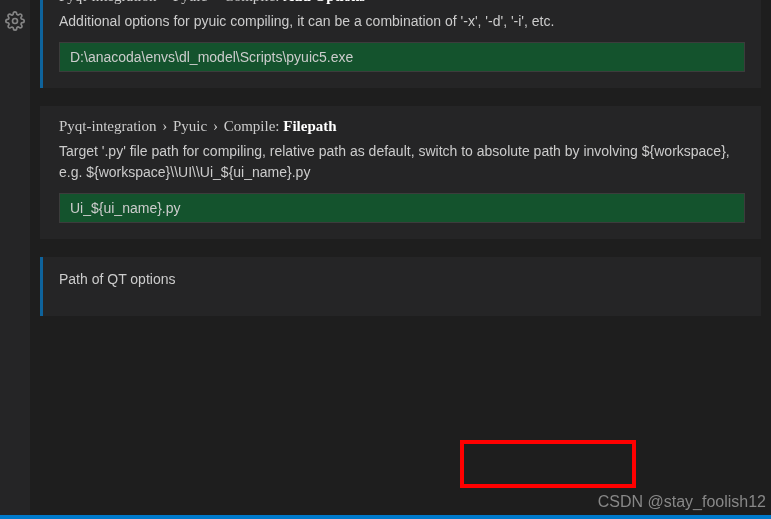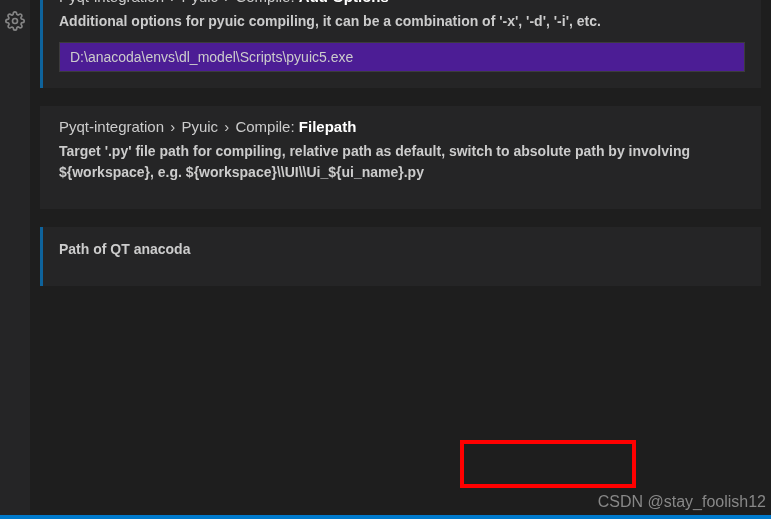--- a/index.html
+++ b/index.html
@@ -49,44 +49,44 @@
       border-left: 3px solid transparent;
     }
     .setting-item.modified {
       border-left: 3px solid #0e639c;
     }
     .setting-title {
       font-size: 15px;
       margin-bottom: 6px;
       font-weight: 600;
       color: #e7e7e7;
+      font-family: Liberation Serif, serif;
     }
     .setting-title .breadcrumb {
       color: #cccccc;
       font-weight: normal;
     }
     .setting-title .chevron {
       color: #cccccc;
       font-weight: normal;
       margin: 0 2px;
     }
     .setting-title .leaf {
       color: #ffffff;
       font-weight: 700;
     }
     .setting-description {
       color: #cccccc;
       font-size: 14px;
       line-height: 1.5;
       margin-bottom: 10px;
-      font-weight: bold;
     }
     .setting-input {
       width: 100%;
-      background: #4c1d95;
+      background: #14532d;
       border: 1px solid #3c3c3c;
       color: #cccccc;
       padding: 6px 10px;
       font-size: 14px;
       font-family: inherit;
       outline: none;
     }
     .highlight-box {
       position: absolute;
       border: 4px solid #ff0000;
@@ -150,24 +150,27 @@
   <div class="setting-item">
     <div class="setting-title">
       <span class="breadcrumb">Pyqt-integration</span>
       <span class="chevron">›</span>
       <span class="breadcrumb">Pyuic</span>
       <span class="chevron">›</span>
       <span class="breadcrumb">Compile</span><span class="breadcrumb">: </span>
       <span class="leaf">Filepath</span>
     </div>
     <div class="setting-description">Target '.py' file path for compiling, relative path as default, switch to absolute path by involving ${workspace}, e.g. ${workspace}\\UI\\Ui_${ui_name}.py</div>
+    <div class="input-wrapper">
+      <input type="text" class="setting-input" value="Ui_${ui_name}.py" style="">
+    </div>
   </div>
 
   <div class="setting-item modified">
-    <div class="setting-description">Path of QT anacoda</div>
+    <div class="setting-description">Path of QT options</div>
   </div>
 
 </div>
 
 <div class="highlight-box"></div>
 
 <div class="watermark">CSDN @stay_foolish12</div>
 
 <div class="bottom-bar"></div>
 

